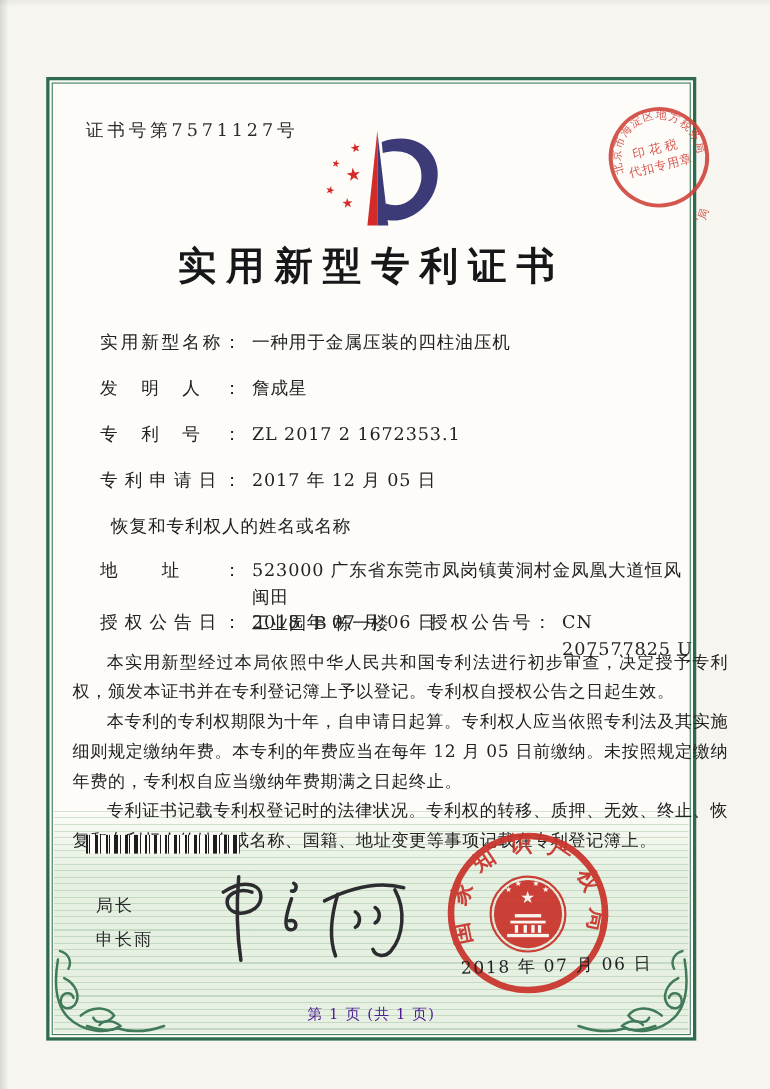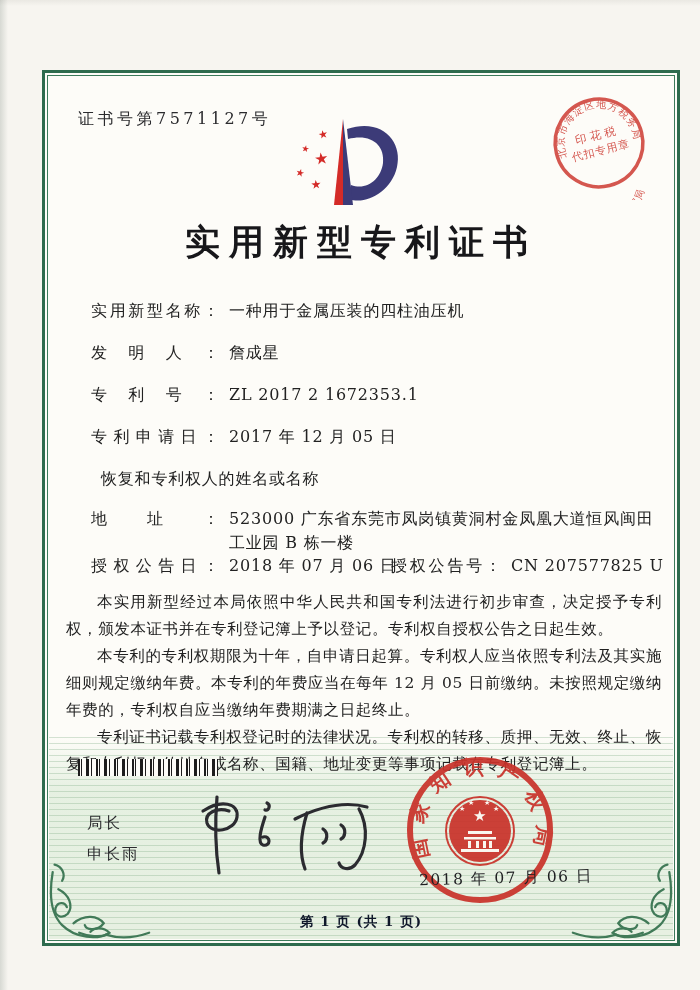--- a/index.html
+++ b/index.html
@@ -9,21 +9,21 @@
     font-family:"DejaVu Serif","Liberation Serif",serif;
     color:#26262a;
   }
   .scan-edge-left{position:absolute;left:0;top:0;bottom:0;width:8px;
     background:linear-gradient(90deg,rgba(70,90,80,.18),rgba(70,90,80,0));}
   .scan-edge-top{position:absolute;left:0;top:0;right:0;height:6px;
     background:linear-gradient(180deg,rgba(120,120,110,.10),rgba(120,120,110,0));}
 
   
   .certificate{
-    position:absolute;left:42px;top:70px;width:638px;height:876px;
+    position:absolute;left:42px;top:70px;width:591px;height:876px;
     border:3px solid #2e6b4e;background:#fdfcf8;box-sizing:border-box;
   }
   .inner-line{position:absolute;inset:2px;border:1px solid #3c7a5b;pointer-events:none;}
   .cert-content{position:absolute;inset:0;}
 
   
   .band{
     position:absolute;left:4px;right:4px;bottom:4px;height:202px;
     background:
       repeating-linear-gradient(180deg, rgba(124,170,130,.32) 0 1px, rgba(124,170,130,0) 1px 6px),
@@ -62,21 +62,21 @@
     font-family:"DejaVu Sans","Liberation Sans",sans-serif;color:#2b2b2e;text-align:center;}
   .sig{position:absolute;left:150px;top:712px;width:200px;height:100px;}
 
   .seal{position:absolute;left:350px;top:672px;width:170px;height:170px;opacity:.93;}
   .seal-date{position:absolute;left:374px;top:795px;font-size:15.5px;letter-spacing:1.5px;
     color:#1f1f22;transform:rotate(-1.5deg);}
 
   .tax-stamp{position:absolute;left:500px;top:16px;width:114px;height:114px;opacity:.88;}
 
   .footer{position:absolute;left:0;right:0;top:840px;text-align:center;
-    font-size:13.5px;letter-spacing:1px;color:#0f172a;font-weight:bold;}
+    font-size:13.5px;letter-spacing:1px;color:#4c1d95;}
 </style>
 </head>
 <body>
 
 <div class="scan-edge-left"></div>
 <div class="scan-edge-top"></div>
 
 <div class="certificate">
   <div class="inner-line"></div>
   <div class="cert-content">

